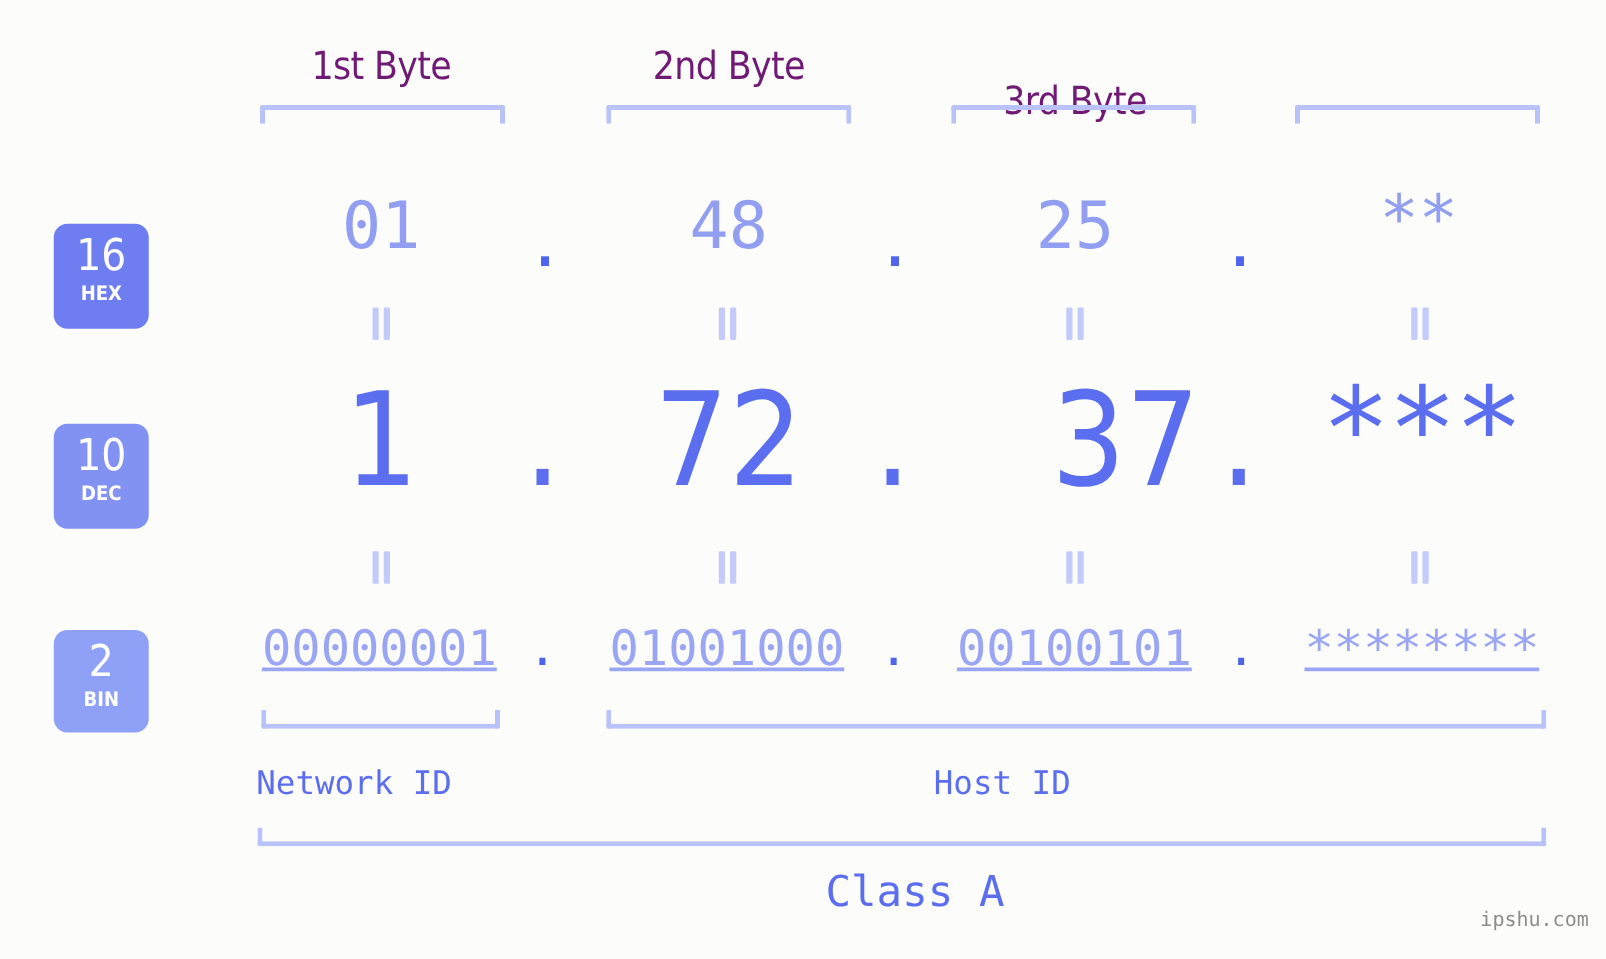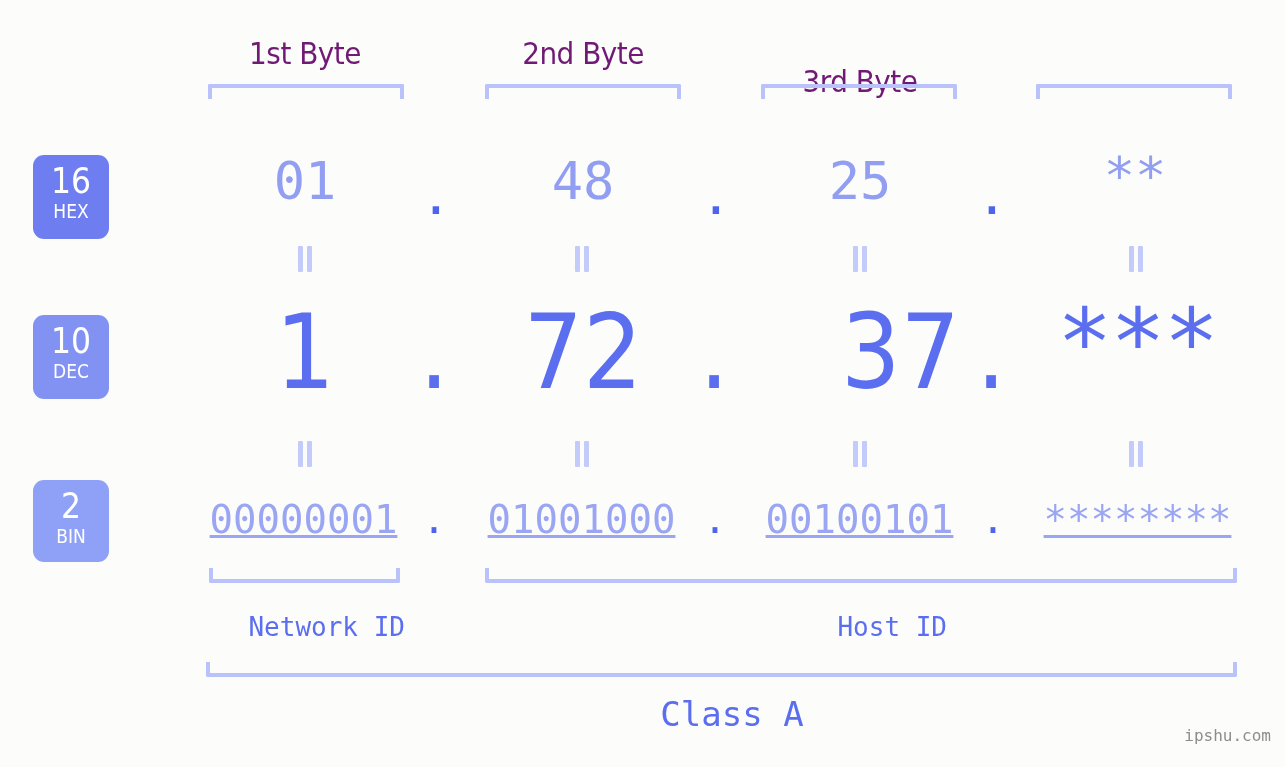--- a/index.html
+++ b/index.html
@@ -49,41 +49,42 @@
     border: 4px solid #b9c2fb;
     border-top: none;
     height: 15px;
     box-sizing: border-box;
     border-radius: 0 0 2px 2px;
   }
 
   
   .badge {
     position: absolute;
-    left: 33px;
+    left: 43px;
     width: 76px;
     border-radius: 11px;
     color: #ffffff;
     text-align: center;
     box-sizing: border-box;
     padding-top: 9px;
+    margin-top: 24px;
   }
   .badge .num {
     display: block;
     font-family: "DejaVu Sans Condensed", "Liberation Sans Narrow", "Liberation Sans", sans-serif;
     font-size: 35px;
     line-height: 35px;
     font-weight: 400;
   }
   .badge .abbr {
     display: block;
     font-family: "DejaVu Sans Condensed", "Liberation Sans Narrow", "Liberation Sans", sans-serif;
-    font-size: 19px;
+    font-size: 16px;
     line-height: 24px;
-    font-weight: 400;
+    font-weight: 700;
   }
 
   
   .val {
     position: absolute;
     text-align: center;
     white-space: nowrap;
     font-family: "DejaVu Sans Mono", "Liberation Mono", monospace;
   }
 
@@ -143,21 +144,21 @@
     background: #c3cbfa;
     border-radius: 1px;
     display: block;
   }
   .eqsign i.a { left: 2px; }
   .eqsign i.b { left: 11px; }
 
   
   .sec-label {
     position: absolute;
-    text-align: right;
+    text-align: left;
     font-family: "DejaVu Sans Mono", "Liberation Mono", monospace;
     font-size: 26px;
     line-height: 30px;
     color: #5b6ef0;
     white-space: nowrap;
   }
   .class-label {
     position: absolute;
     text-align: center;
     font-family: "DejaVu Sans Mono", "Liberation Mono", monospace;

